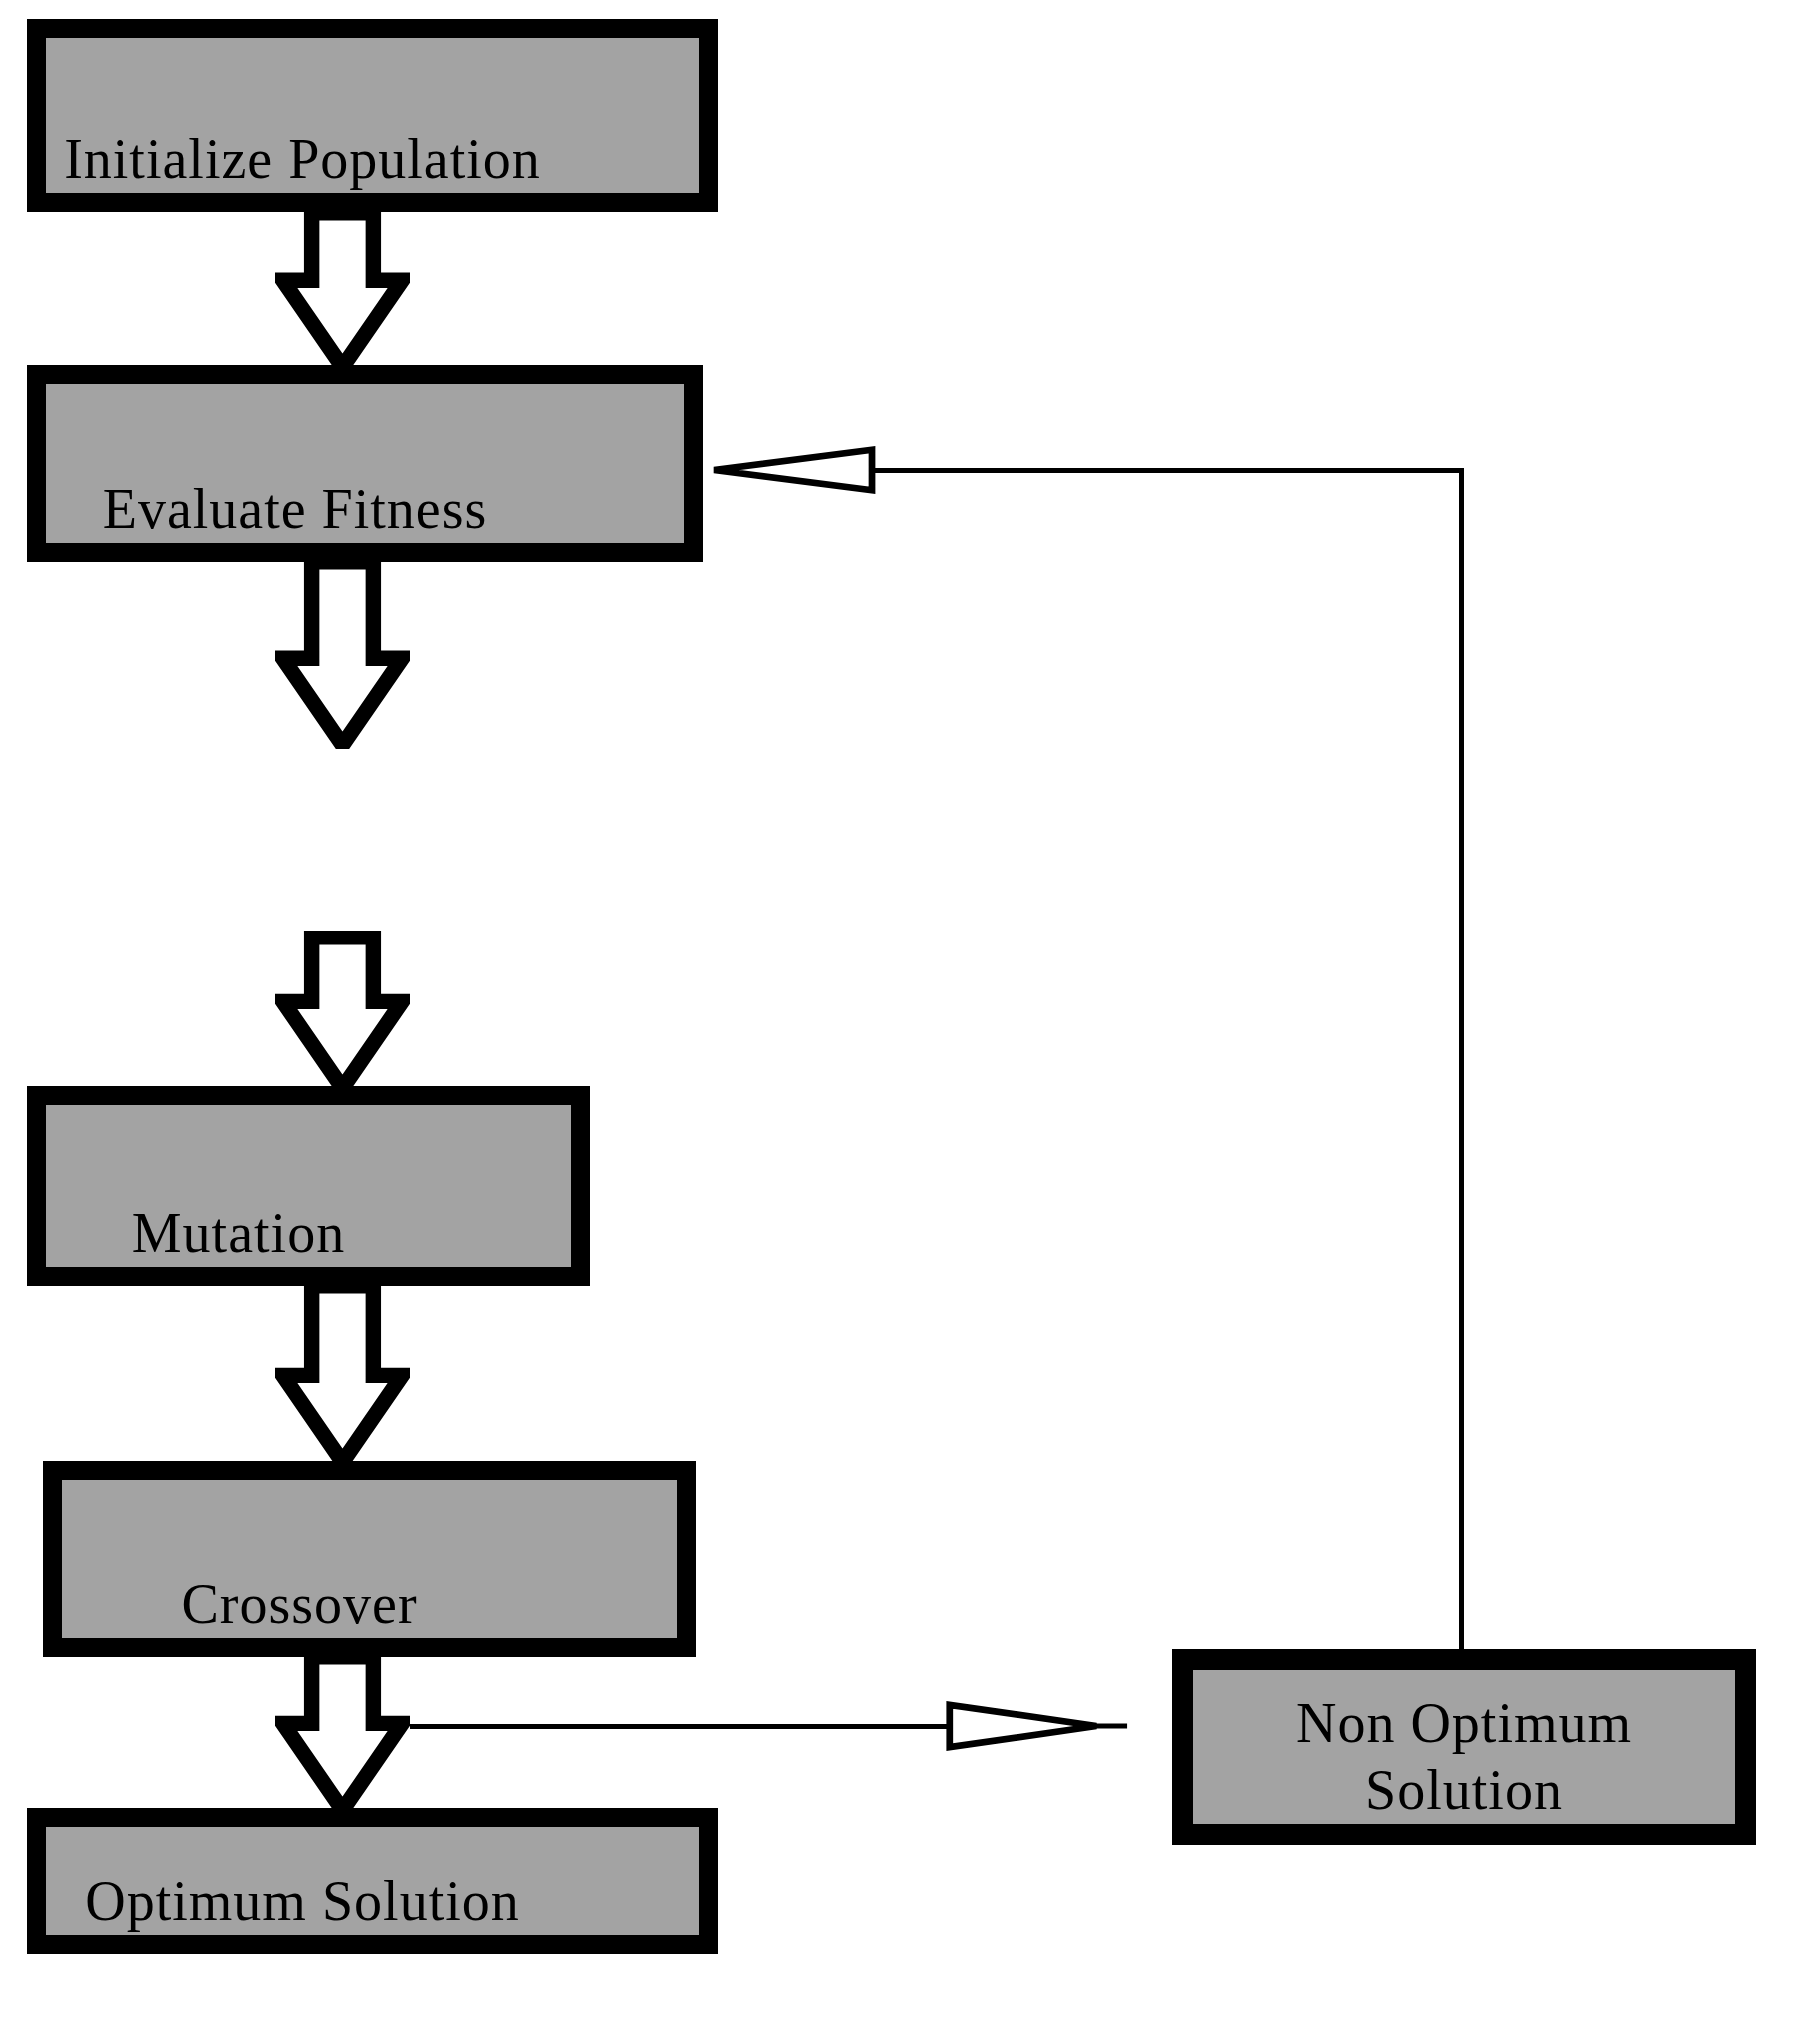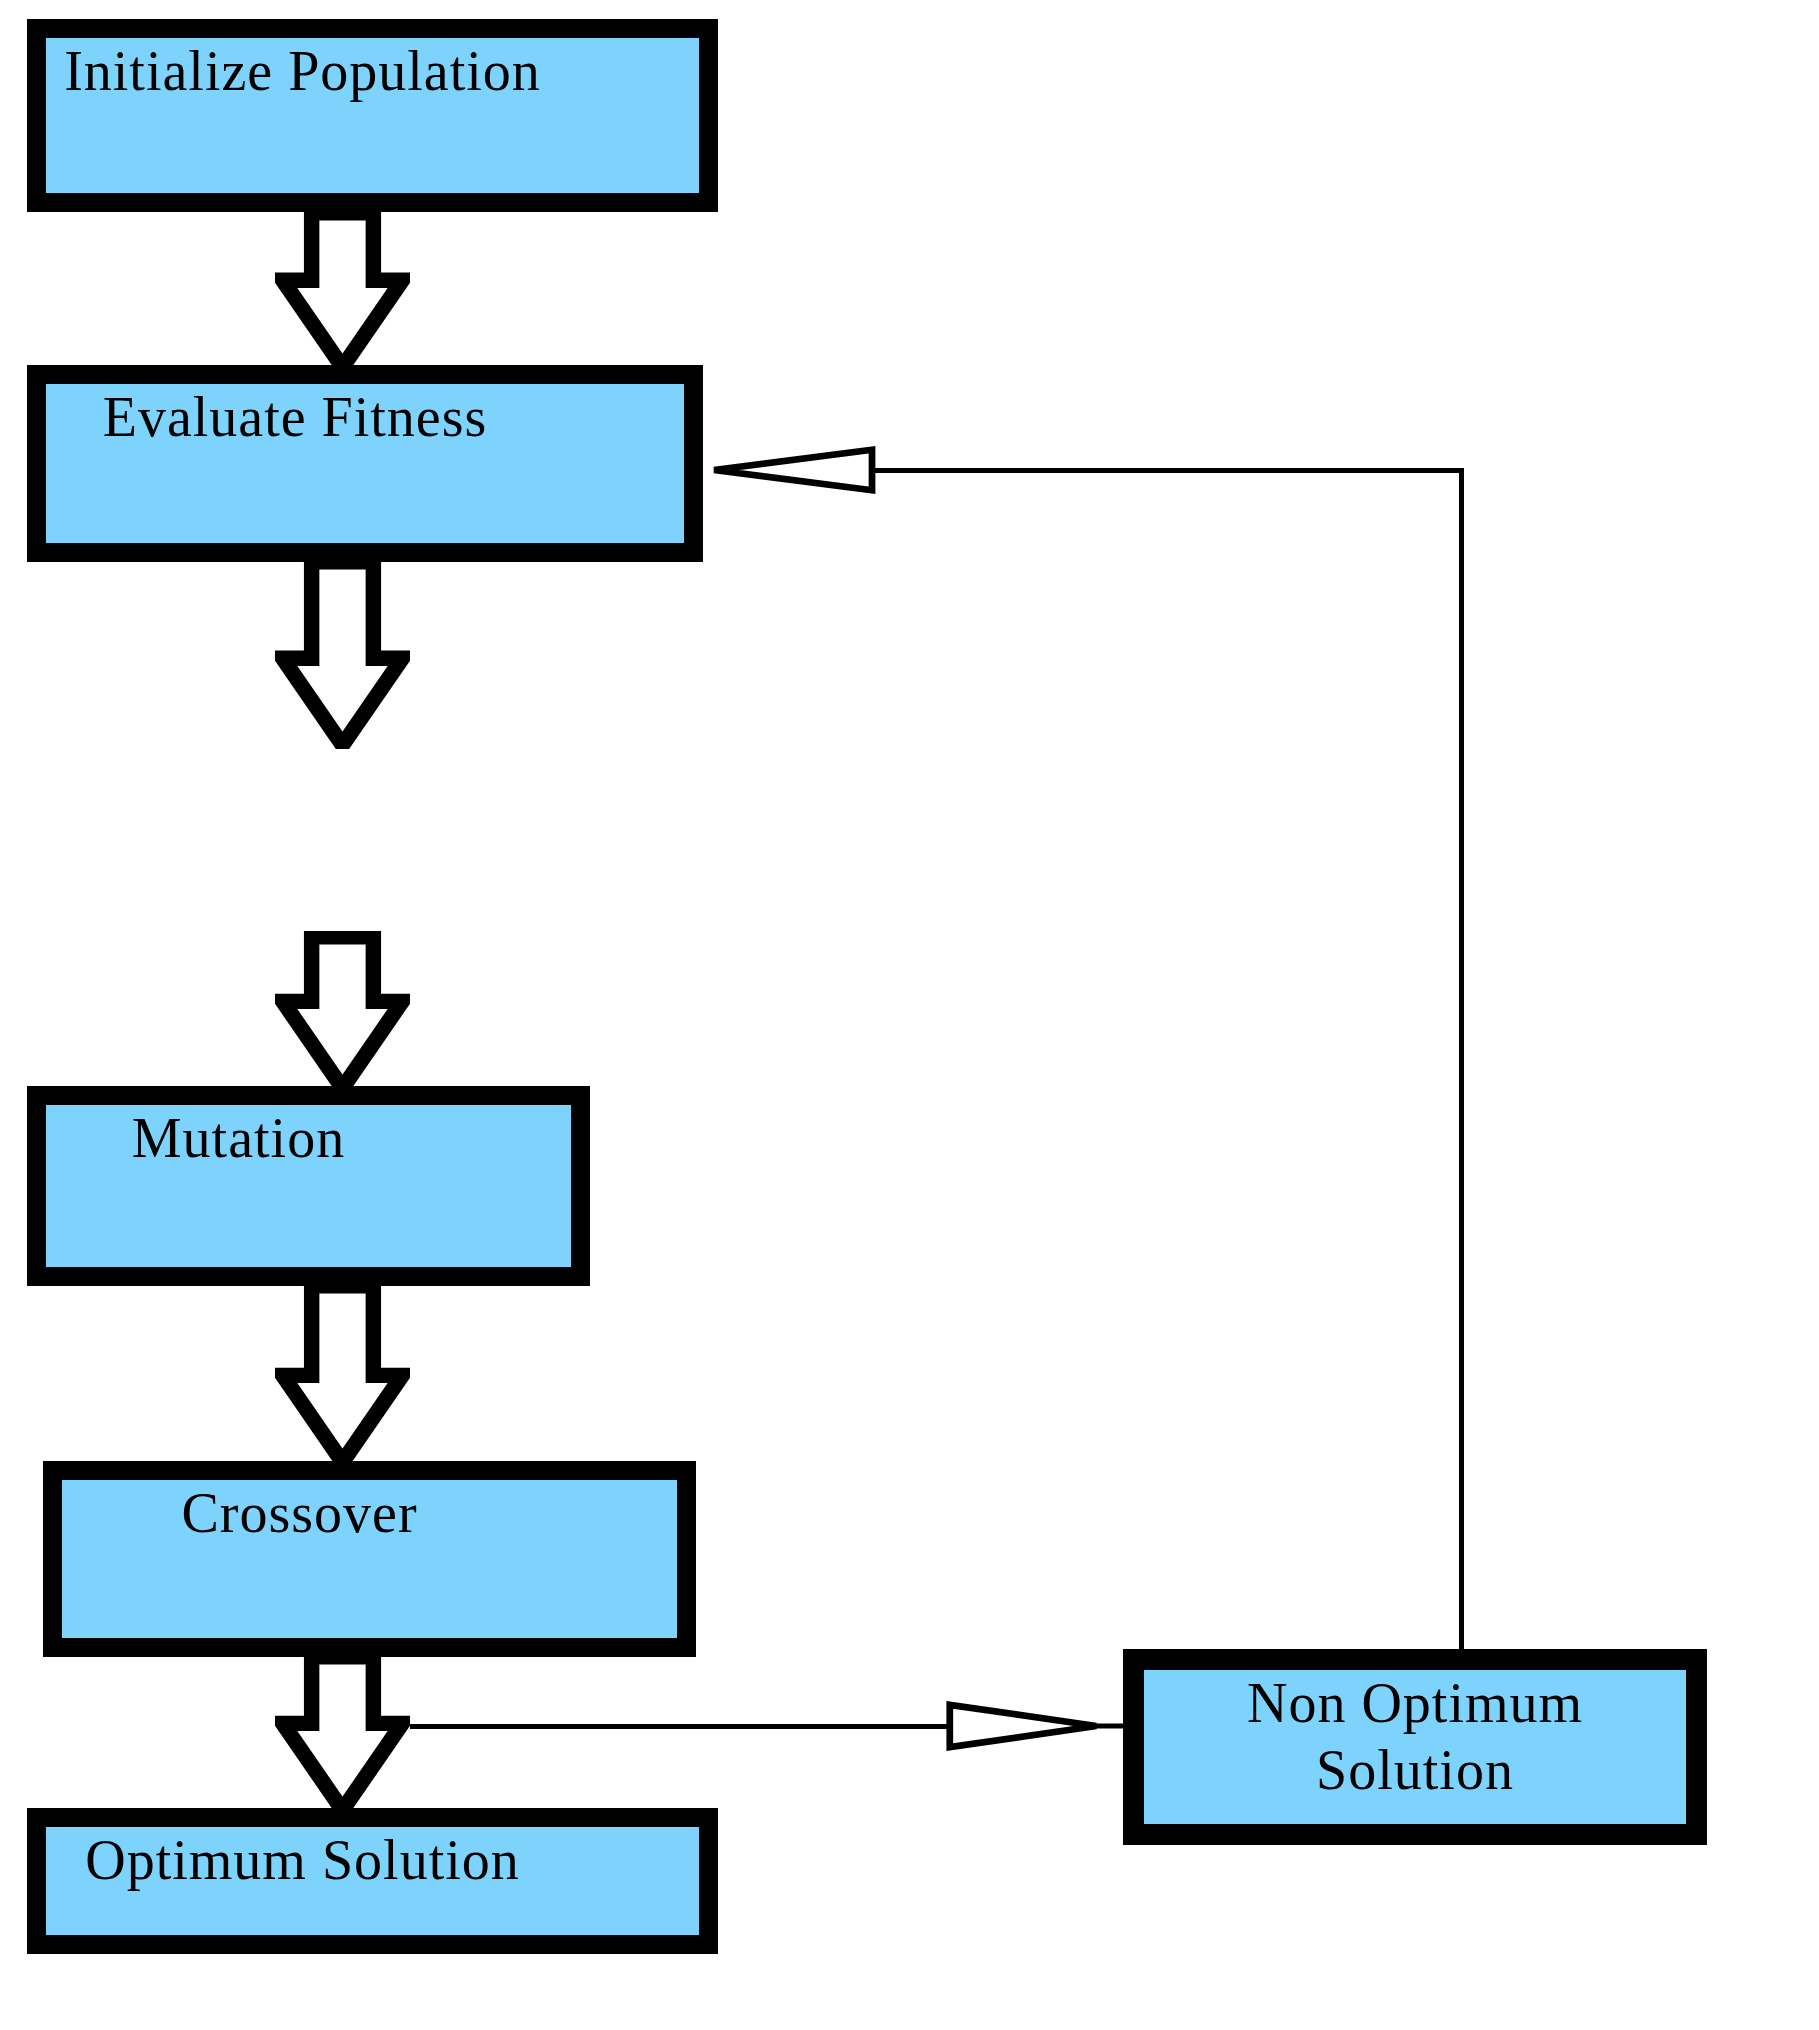--- a/index.html
+++ b/index.html
@@ -12,23 +12,23 @@
     width: 1819px;
     height: 2030px;
     background: #ffffff;
     font-family: "Liberation Serif", "DejaVu Serif", serif;
     overflow: hidden;
   }
   .node {
     position: absolute;
     box-sizing: border-box;
     border: 19.3px solid #000000;
-    background: #7dd3fc;
+    background: #a3a3a3;
     display: flex;
-    align-items: flex-start;
+    align-items: flex-end;
     justify-content: center;
     color: #000000;
   }
   .node .label {
     font-size: 56px;
     line-height: 1.2;
     text-align: center;
     white-space: pre-line;
     letter-spacing: 1px;
   }
@@ -37,21 +37,21 @@
     padding-right: 140px;
   }
   .node.left-col .label { text-align: center; }
 
   .box-initialize { left: 27px;  top: 19.3px;   width: 691px; height: 193px; }
   .box-evaluate   { left: 27px;  top: 365px;  width: 676px; height: 197px; }
   .box-select     { left: 27px;  top: 743px;  width: 691px; height: 193px; }
   .box-mutation   { left: 27px;  top: 1086px; width: 563px; height: 200px; }
   .box-crossover  { left: 43px;  top: 1461px; width: 653px; height: 196px; }
   .box-optimum    { left: 27px;  top: 1808px; width: 691px; height: 146px; }
-  .box-nonoptimum { left: 1123px; top: 1649px; width: 584px; height: 196px; border-width: 21px; padding: 0; }
+  .box-nonoptimum { left: 1172px; top: 1649px; width: 584px; height: 196px; border-width: 21px; padding: 0; }
 
   .block-arrow {
     position: absolute;
     left: 275px;
     width: 135px;
   }
   .arrow-a { top: 207px;  height: 164px; }
   .arrow-b { top: 556px;  height: 193px; }
   .arrow-c { top: 931px;  height: 161px; }
   .arrow-d { top: 1280px; height: 186px; }

